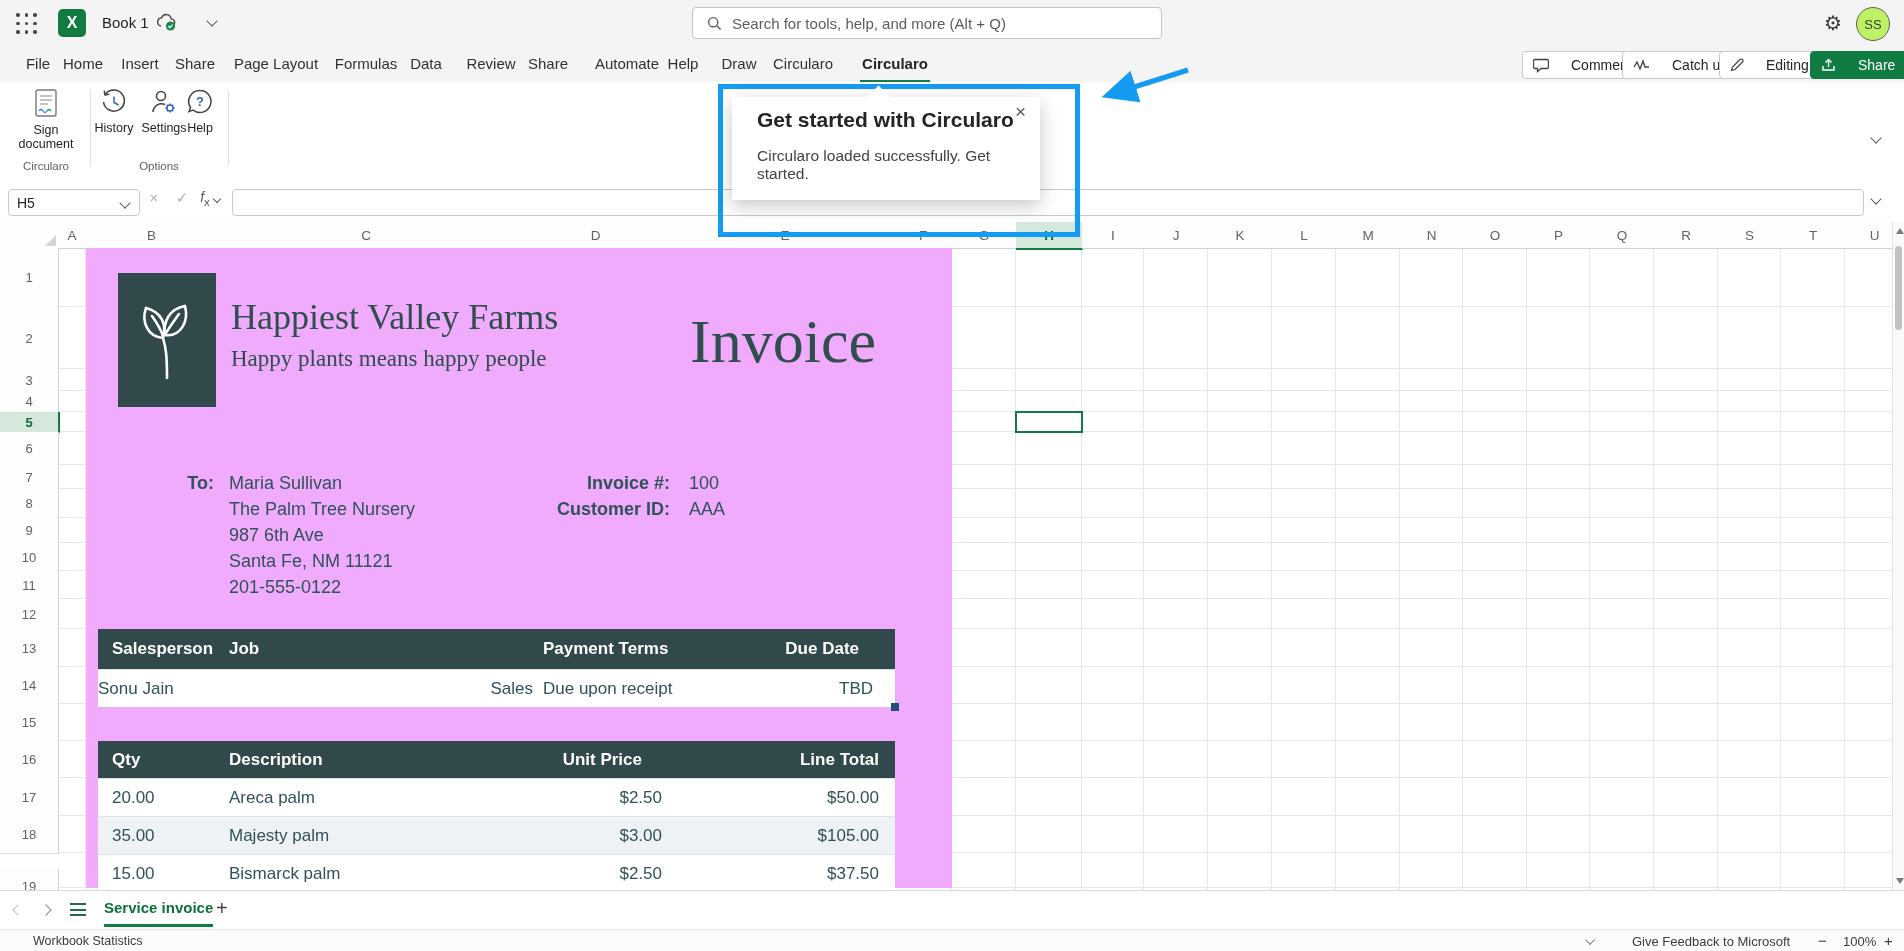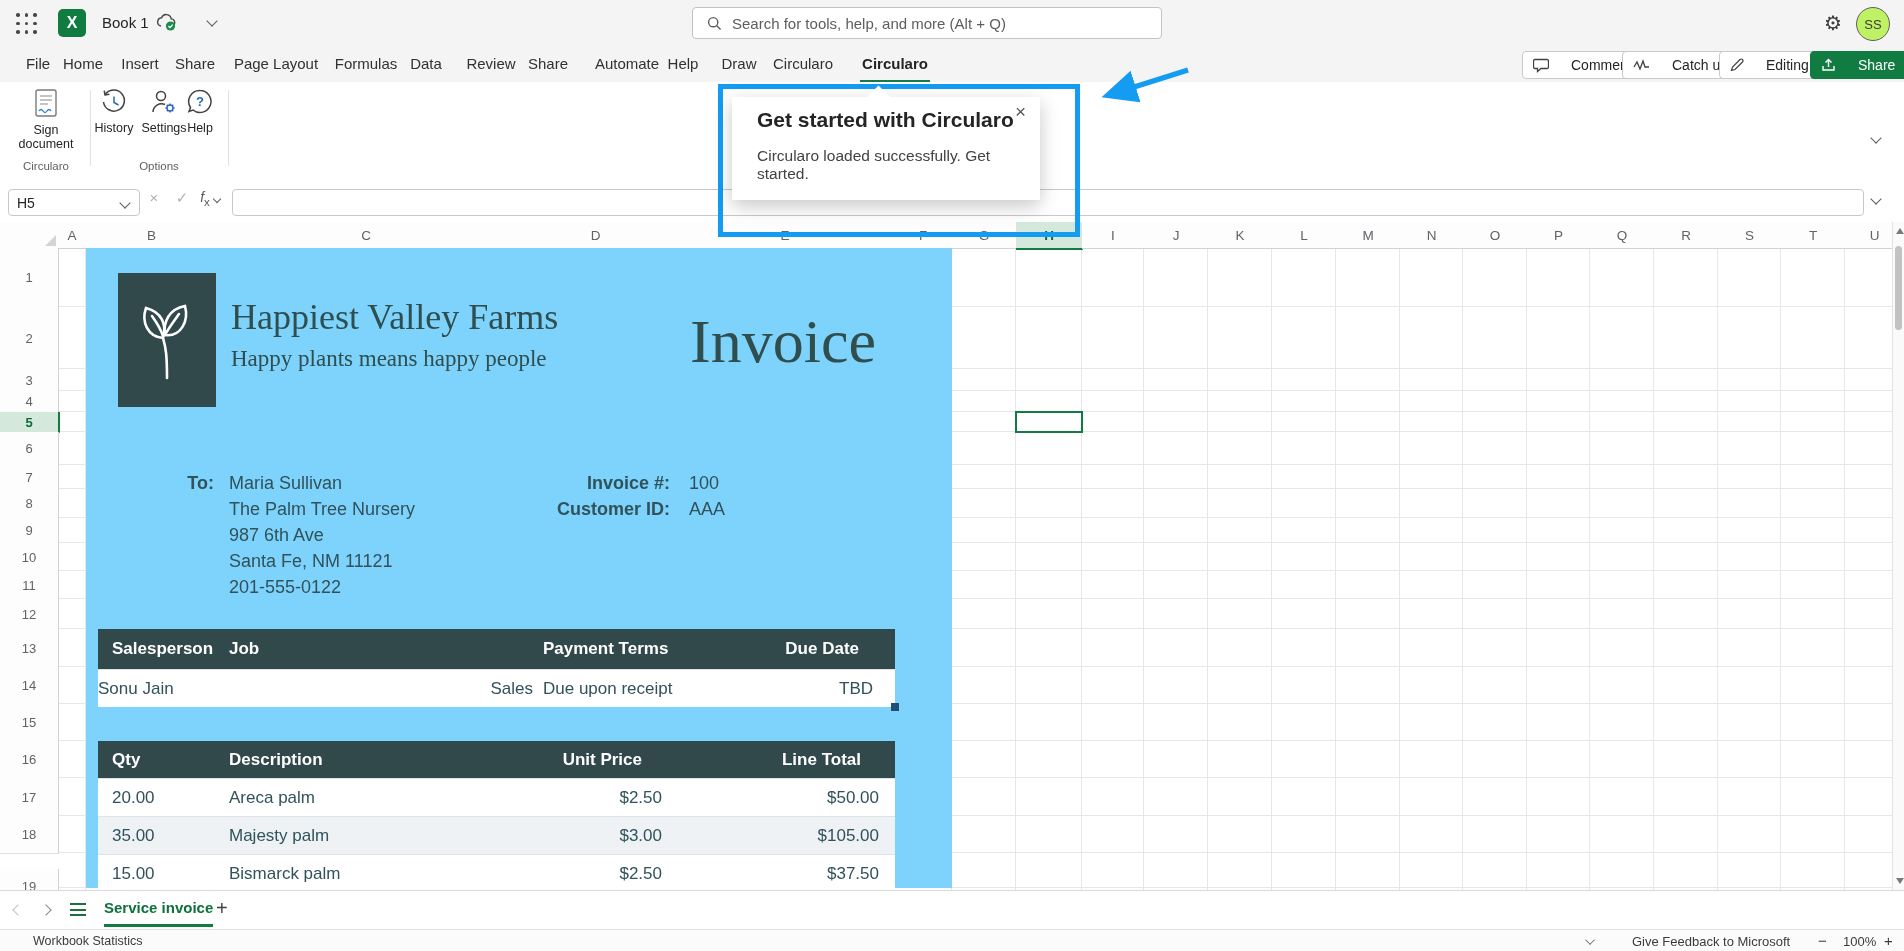--- a/index.html
+++ b/index.html
@@ -66,21 +66,21 @@
         align-items:center;justify-content:center;}
   .rowh{position:absolute;left:0;width:58px;background:#fdfdfd;border-bottom:1px solid #dedede;
         border-right:1px solid #d2d2d2;font-size:13px;color:#5f6368;display:flex;
         align-items:center;justify-content:center;}
   .colh.sel{background:#d5e8dc;color:#0e6b39;font-weight:bold;border-bottom:2.5px solid #107c41;}
   .rowh.sel{background:#d5e8dc;color:#0e6b39;font-weight:bold;border-right:2.5px solid #107c41;}
   .vline{position:absolute;width:1px;background:#e7e7e7;}
   .hline{position:absolute;height:1px;background:#e7e7e7;}
   #selcell{position:absolute;border:2px solid #107c41;background:transparent;z-index:6;}
   
-  #card{position:absolute;background:#7dd3fc;z-index:3;}
+  #card{position:absolute;background:#f0abfc;z-index:3;}
   #logo{position:absolute;left:32px;top:25px;width:98px;height:134px;background:#31494b;
         display:flex;align-items:center;justify-content:center;}
   #company{position:absolute;left:145px;top:48px;font-family:"Liberation Serif",serif;
            font-size:36px;color:#2f4e4d;}
   #tagline{position:absolute;left:145px;top:98px;font-family:"Liberation Serif",serif;
            font-size:23px;color:#2f4e4d;}
   #inv-title{position:absolute;right:76px;top:58px;font-family:"Liberation Serif",serif;
              font-size:62px;color:#2f4e4d;}
   .ivtext{font-size:18px;color:#31525a;line-height:26px;}
   #to-label{position:absolute;left:0px;top:222px;width:128px;text-align:right;font-weight:bold;}
@@ -371,21 +371,21 @@
             <div class="tc" style="text-align: right; padding-left: 0px; padding-right: 10px;">Sales</div>
             <div class="tc" style="text-align: left; padding-left: 0px; padding-right: 0px;">Due upon receipt</div>
             <div class="tc" style="text-align: right; padding-left: 0px; padding-right: 22px;">TBD</div>
           </div>
         </div>
       <div class="itable" id="table2" style="top:493px;">
           <div class="trow head" style="grid-template-columns: 131px 219px 214px 1fr; height: 37px;">
             <div class="tc" style="text-align: left; padding-left: 14px; padding-right: 0px;">Qty</div>
             <div class="tc" style="text-align: left; padding-left: 0px; padding-right: 0px;">Description</div>
             <div class="tc" style="text-align: right; padding-left: 0px; padding-right: 20px;">Unit Price</div>
-            <div class="tc" style="text-align: right; padding-left: 0px; padding-right: 34px;">Line Total</div>
+            <div class="tc" style="text-align: right; padding-left: 0px; padding-right: 16px;">Line Total</div>
           </div>
           <div class="trow body" style="grid-template-columns: 131px 219px 214px 1fr; height: 37px;">
             <div class="tc" style="text-align: left; padding-left: 14px; padding-right: 0px;">20.00</div>
             <div class="tc" style="text-align: left; padding-left: 0px; padding-right: 0px;">Areca palm</div>
             <div class="tc" style="text-align: right; padding-left: 0px; padding-right: 0px;">$2.50</div>
             <div class="tc" style="text-align: right; padding-left: 0px; padding-right: 16px;">$50.00</div>
           </div>
           <div class="trow body band" style="grid-template-columns: 131px 219px 214px 1fr; height: 37px;">
             <div class="tc" style="text-align: left; padding-left: 14px; padding-right: 0px;">35.00</div>
             <div class="tc" style="text-align: left; padding-left: 0px; padding-right: 0px;">Majesty palm</div>

